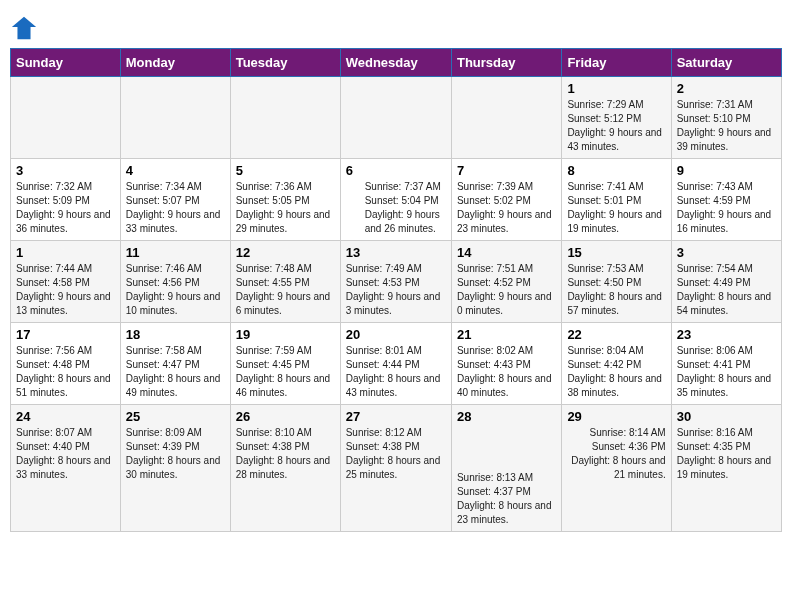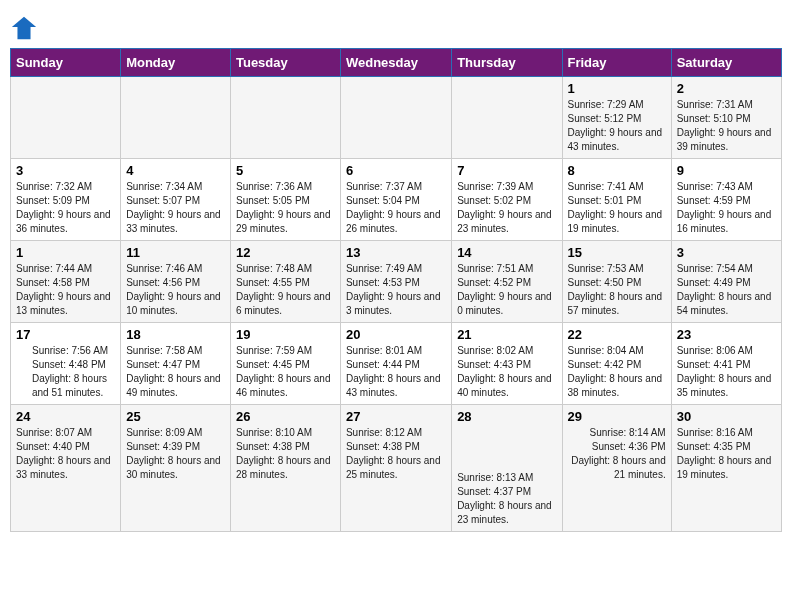--- a/index.html
+++ b/index.html
@@ -161,21 +161,21 @@
 Daylight: 9 hours and 33 minutes.</div>
         </td>
         <td>
           <span class="day-number">5</span>
           <div class="day-info" style="white-space: pre-line;">Sunrise: 7:36 AM
 Sunset: 5:05 PM
 Daylight: 9 hours and 29 minutes.</div>
         </td>
         <td>
           <span class="day-number">6</span>
-          <div class="day-info" style="white-space: pre-line;">Sunrise: 7:37 AM
+          <div class="day-info" style="white-space: pre-line; margin-left: 19px;">Sunrise: 7:37 AM
 Sunset: 5:04 PM
 Daylight: 9 hours and 26 minutes.</div>
         </td>
         <td>
           <span class="day-number">7</span>
           <div class="day-info" style="white-space: pre-line;">Sunrise: 7:39 AM
 Sunset: 5:02 PM
 Daylight: 9 hours and 23 minutes.</div>
         </td>
         <td>
@@ -231,21 +231,21 @@
         <td>
           <span class="day-number">3</span>
           <div class="day-info" style="white-space: pre-line;">Sunrise: 7:54 AM
 Sunset: 4:49 PM
 Daylight: 8 hours and 54 minutes.</div>
         </td>
       </tr>
       <tr>
         <td>
           <span class="day-number">17</span>
-          <div class="day-info" style="white-space: pre-line; margin-left: 16px;">Sunrise: 7:56 AM
+          <div class="day-info" style="white-space: pre-line;">Sunrise: 7:56 AM
 Sunset: 4:48 PM
 Daylight: 8 hours and 51 minutes.</div>
         </td>
         <td>
           <span class="day-number">18</span>
           <div class="day-info" style="white-space: pre-line;">Sunrise: 7:58 AM
 Sunset: 4:47 PM
 Daylight: 8 hours and 49 minutes.</div>
         </td>
         <td>

